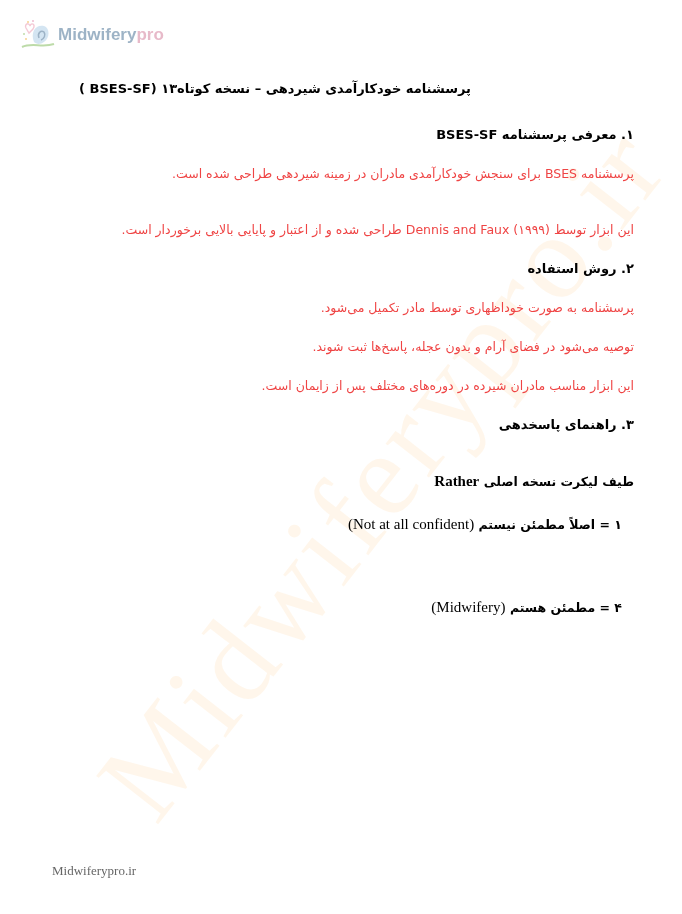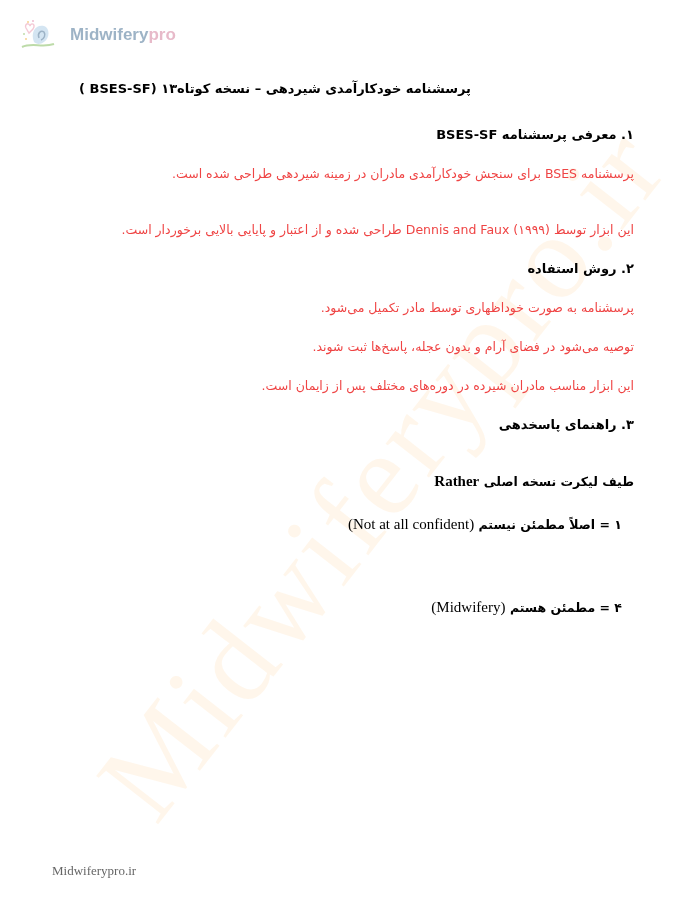--- a/index.html
+++ b/index.html
@@ -29,21 +29,21 @@
     letter-spacing: 4px;
     top: 760px;
     left: 70px;
   }
   .logo {
     position: absolute;
     left: 20px;
     top: 18px;
     display: flex;
     align-items: center;
-    gap: 14px;
+    gap: 2px;
     opacity: 0.75;
   }
   .logo-text {
     font-family: "Liberation Sans", sans-serif;
     font-weight: bold;
     font-size: 17px;
     color: #7d9ab3;
   }
   .logo-text .pro { color: #e0a3b8; }
   .page {

